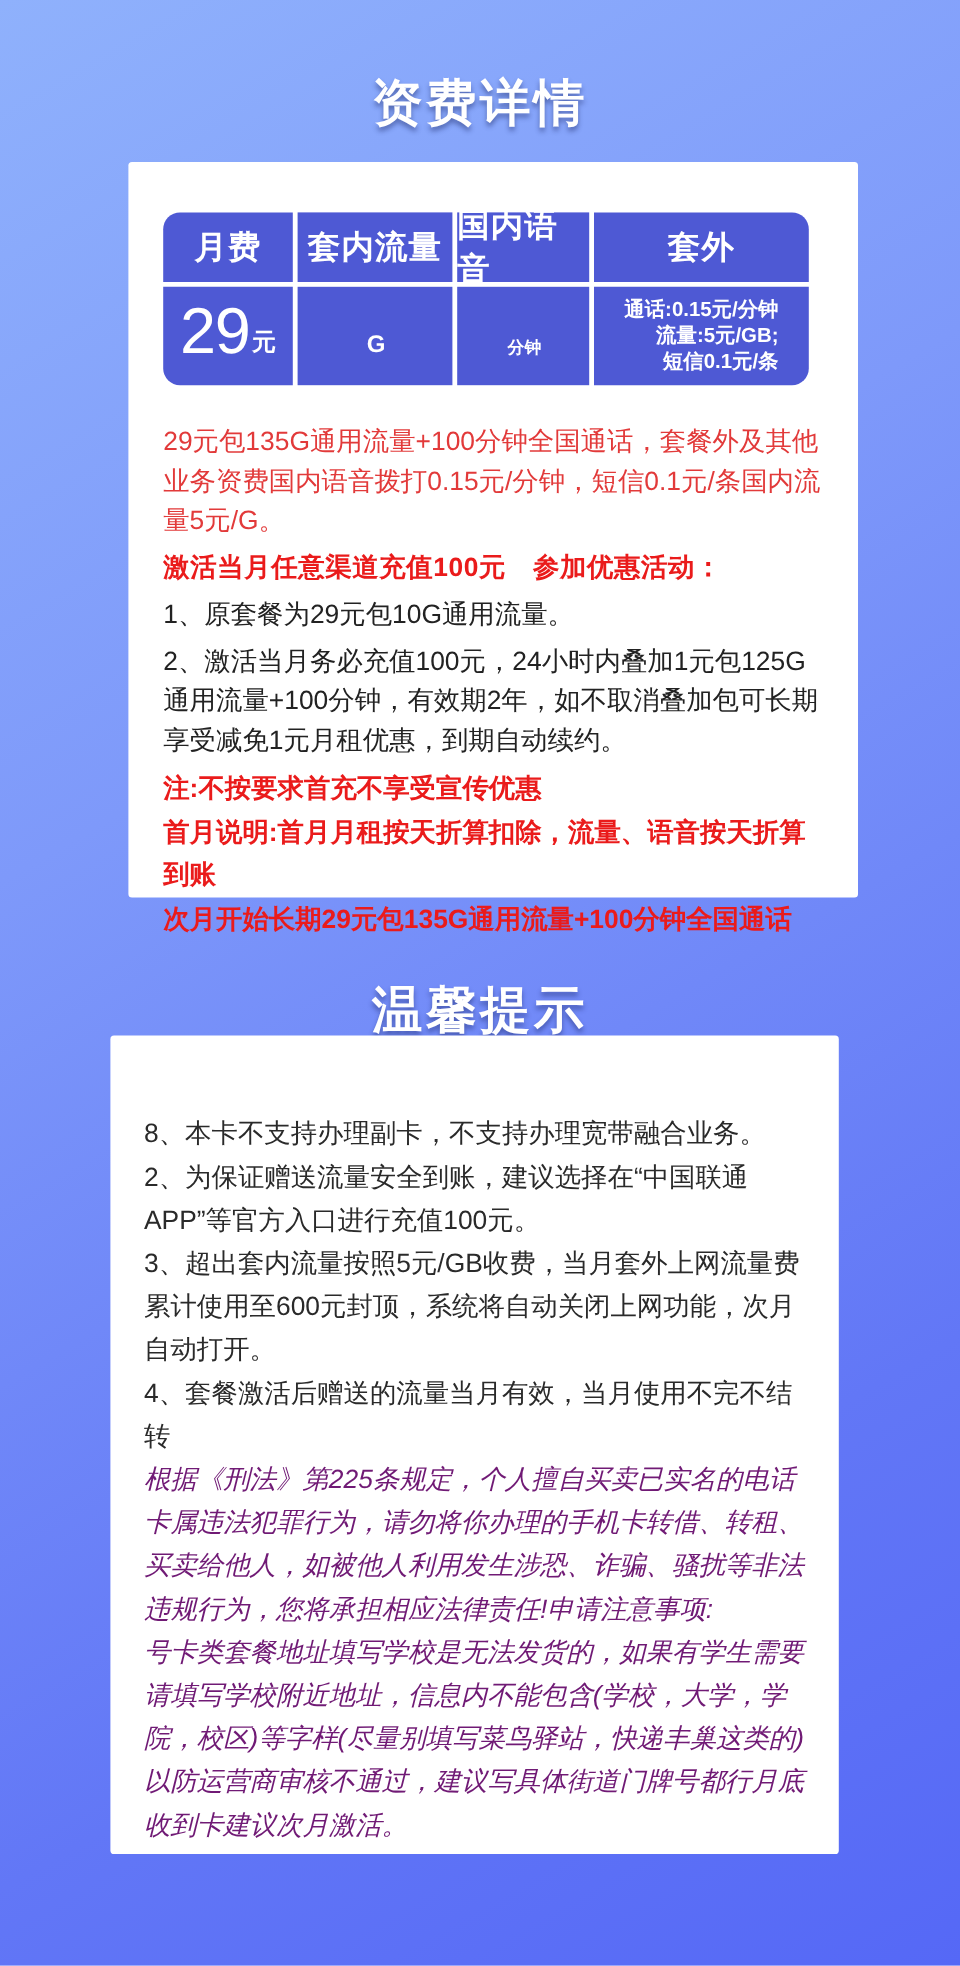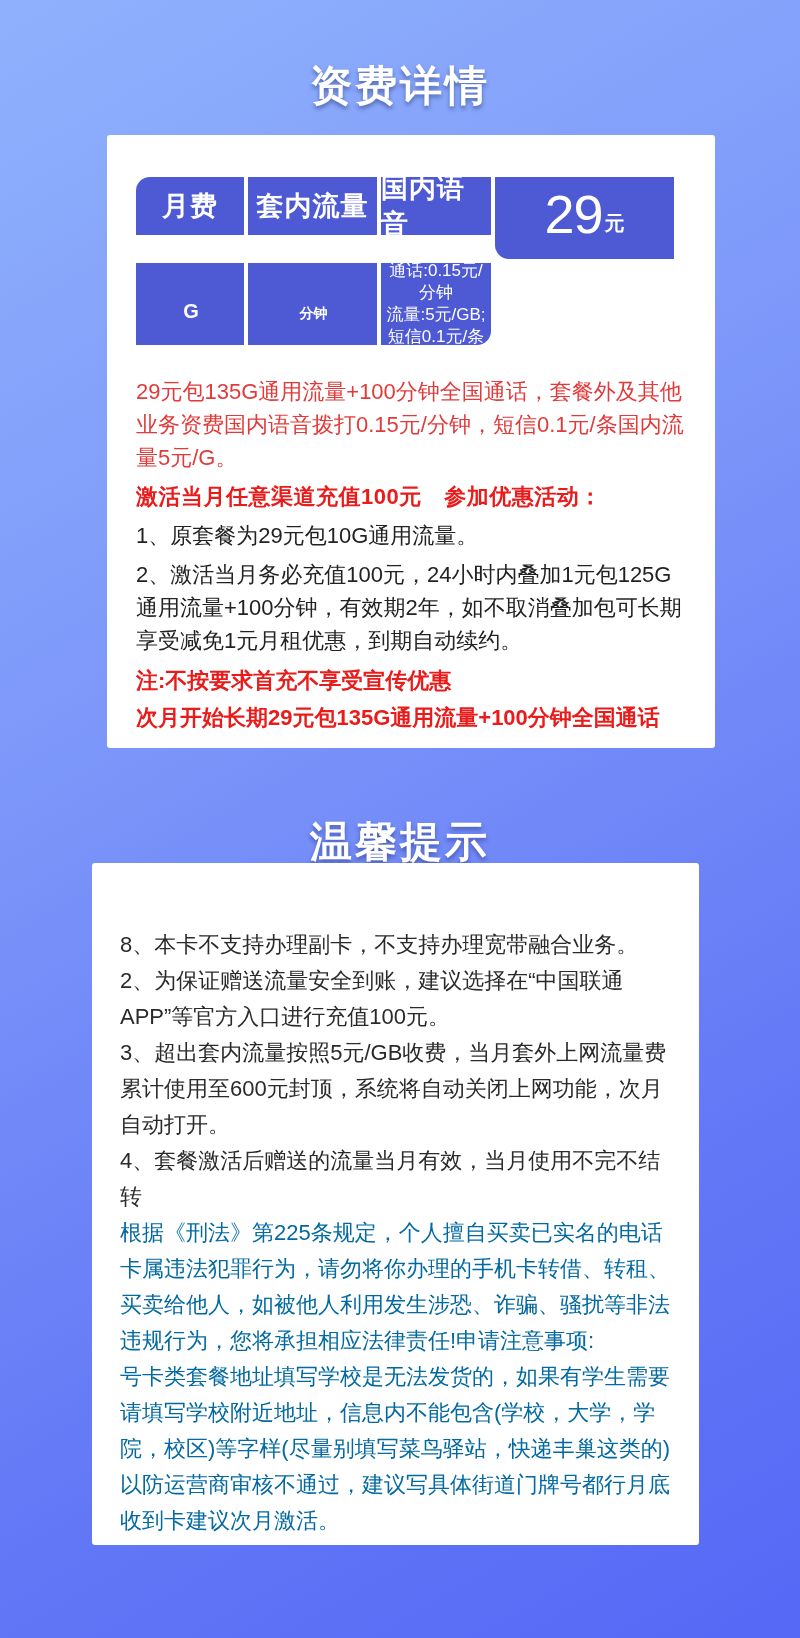--- a/index.html
+++ b/index.html
@@ -41,46 +41,47 @@
   }
   .cell.head { height: 58px; font-size: 27px; font-weight: 700; letter-spacing: 1px; }
   .cell.val  { height: 82px; }
   .cell.c0.head { border-top-left-radius: 14px; }
   .cell.c3.head { border-top-right-radius: 14px; }
   .cell.c0.val  { border-bottom-left-radius: 14px; }
   .cell.c3.val  { border-bottom-right-radius: 14px; }
   .big-num { font-size: 54px; font-weight: 400; letter-spacing: -1px; line-height: 1; }
   .unit    { font-size: 20px; font-weight: 700; align-self: flex-end; margin: 0 0 12px 2px; }
   .cell.val .inner { display: flex; align-items: stretch; height: 62px; }
-  .extra-lines { font-size: 17px; font-weight: 400; line-height: 22px; text-align: center; }
+  .extra-lines { font-size: 17px; font-weight: 700; line-height: 22px; text-align: right; }
 
   
   .copy { margin: 30px 26px 0 29px; }
   .copy p { margin: 0 0 6px 0; font-size: 22px; line-height: 33px; }
   .red      { color: #e23a3a; }
   .red-bold { color: #ea1b1b; font-weight: 700; }
   .black    { color: #222222; }
   .promo-head { font-size: 25px; line-height: 36px; letter-spacing: 0.5px; }
   .notes p { margin-bottom: 2px; line-height: 35px; }
 
   #tips-card p { margin: 0; font-size: 22px; line-height: 36px; }
   #tips-card .black { color: #2a2a2a; }
-  #tips-card .red { color: #0369a1; }
+  #tips-card .red { color: #701a75; font-style: italic; }
 </style>
 </head>
 <body>
 
 <h1 class="section-title" id="title-pricing">资费详情</h1>
 
 <div class="card" id="pricing-card">
 
   <div class="plan-table">
     <div class="cell head c0">月费</div>
     <div class="cell head c1">套内流量</div>
     <div class="cell head c2">国内语音</div>
+    <div class="cell head c3">套外</div>
 
     <div class="cell val c0">
       <span class="inner">
         <span class="big-num">29</span>
         <span class="unit">元</span>
       </span>
     </div>
     <div class="cell val c1">
       <span class="inner">
         <span class="unit">G</span>
@@ -100,20 +101,21 @@
     </div>
   </div>
 
   <div class="copy">
     <p class="red">29元包135G通用流量+100分钟全国通话，套餐外及其他业务资费国内语音拨打0.15元/分钟，短信0.1元/条国内流量5元/G。</p>
     <p class="red-bold promo-head">激活当月任意渠道充值100元　参加优惠活动：</p>
     <p class="black">1、原套餐为29元包10G通用流量。</p>
     <p class="black">2、激活当月务必充值100元，24小时内叠加1元包125G通用流量+100分钟，有效期2年，如不取消叠加包可长期享受减免1元月租优惠，到期自动续约。</p>
     <div class="notes">
       <p class="red-bold">注:不按要求首充不享受宣传优惠</p>
+      <p class="red-bold">首月说明:首月月租按天折算扣除，流量、语音按天折算到账</p>
       <p class="red-bold">次月开始长期29元包135G通用流量+100分钟全国通话</p>
     </div>
   </div>
 </div>
 
 <h1 class="section-title" id="title-tips">温馨提示</h1>
 
 <div class="card" id="tips-card">
   <p class="black">8、本卡不支持办理副卡，不支持办理宽带融合业务。</p>
   <p class="black">2、为保证赠送流量安全到账，建议选择在“中国联通APP”等官方入口进行充值100元。</p>

